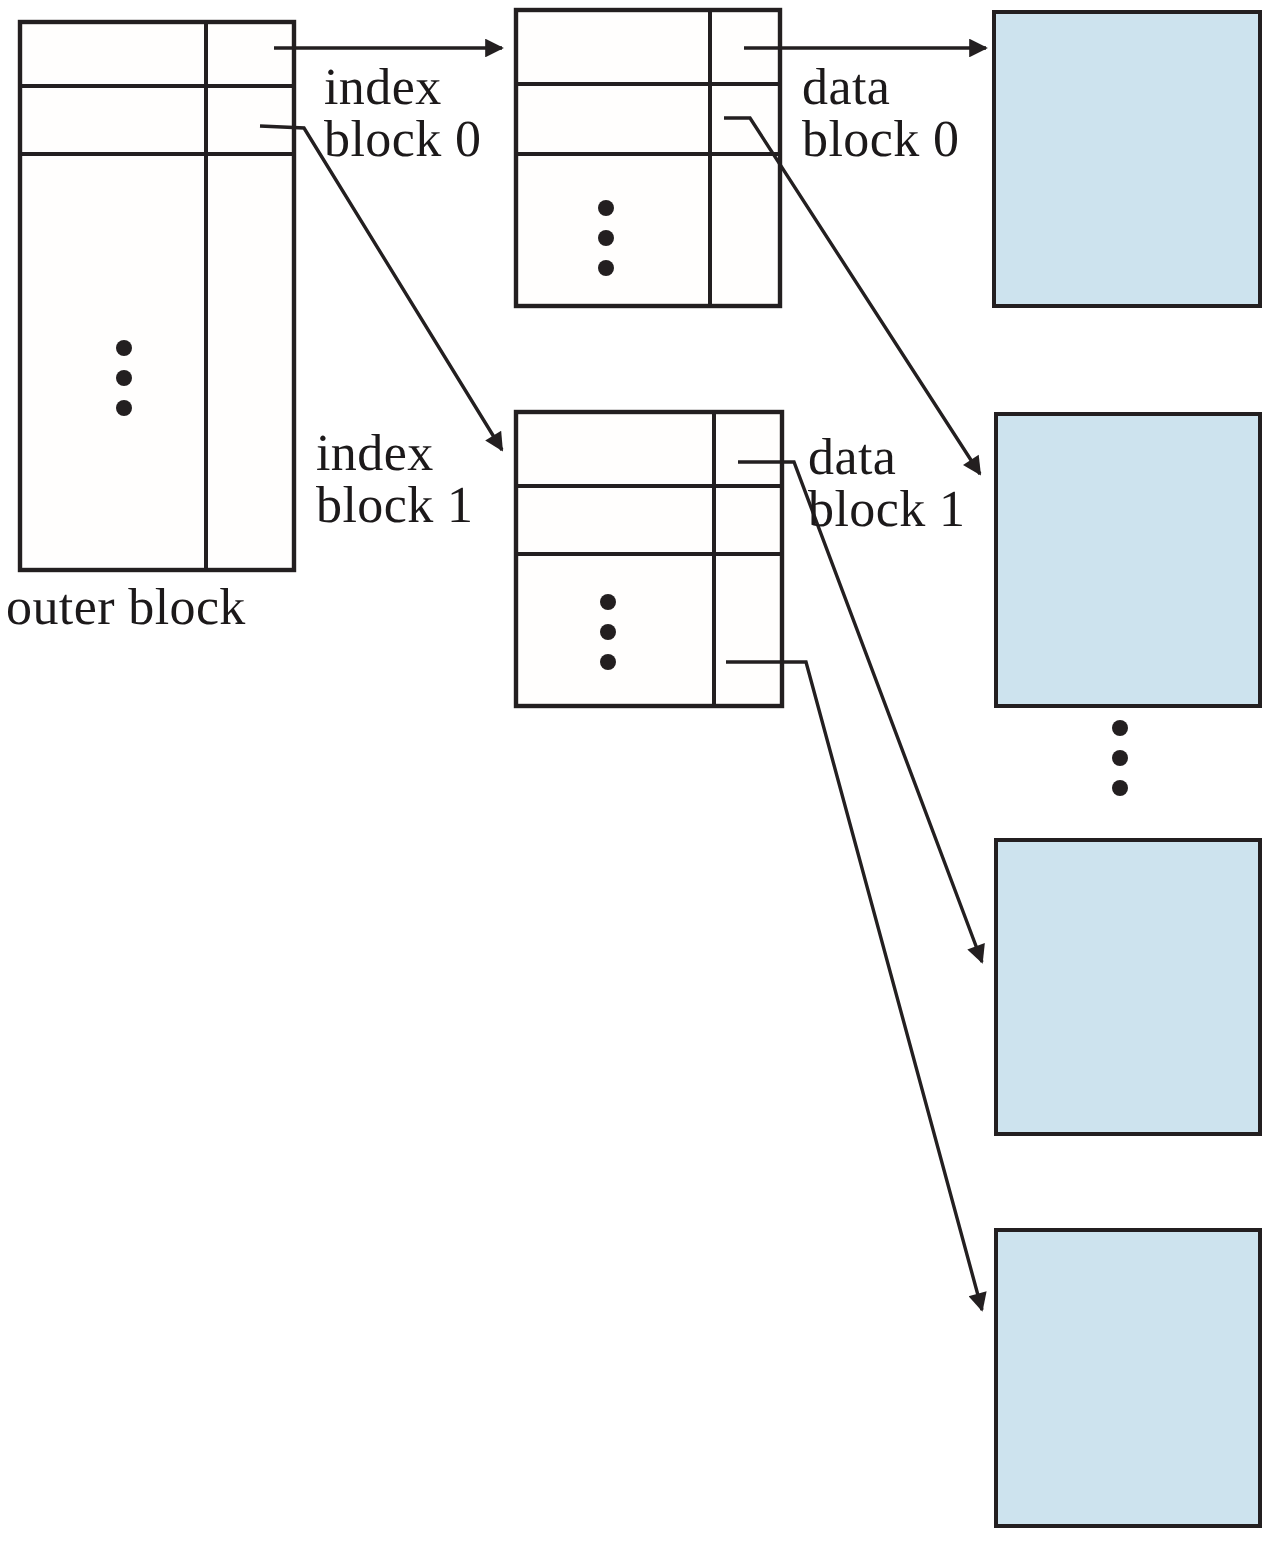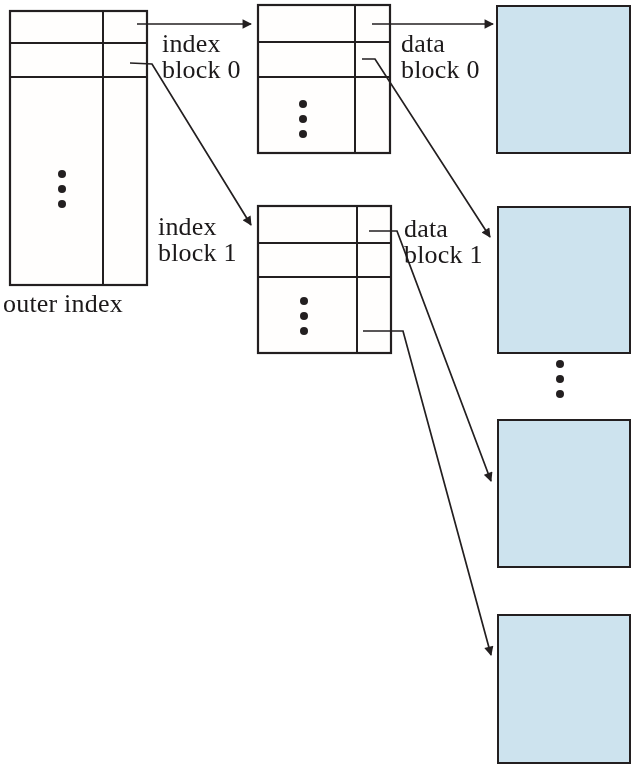--- a/index.html
+++ b/index.html
@@ -106,16 +106,16 @@
   <div class="lbl" style="left:158px; top:214px">
     <div>index</div>
     <div>block 1</div>
   </div>
 
   <div class="lbl" style="left:404px; top:216px">
     <div>data</div>
     <div>block 1</div>
   </div>
 
-  <div class="lbl" style="left:3px; top:291px">outer index</div>
+  <div class="lbl" style="left:3px; top:291px">outer block</div>
 
 
 </div>
 
 </body></html>

